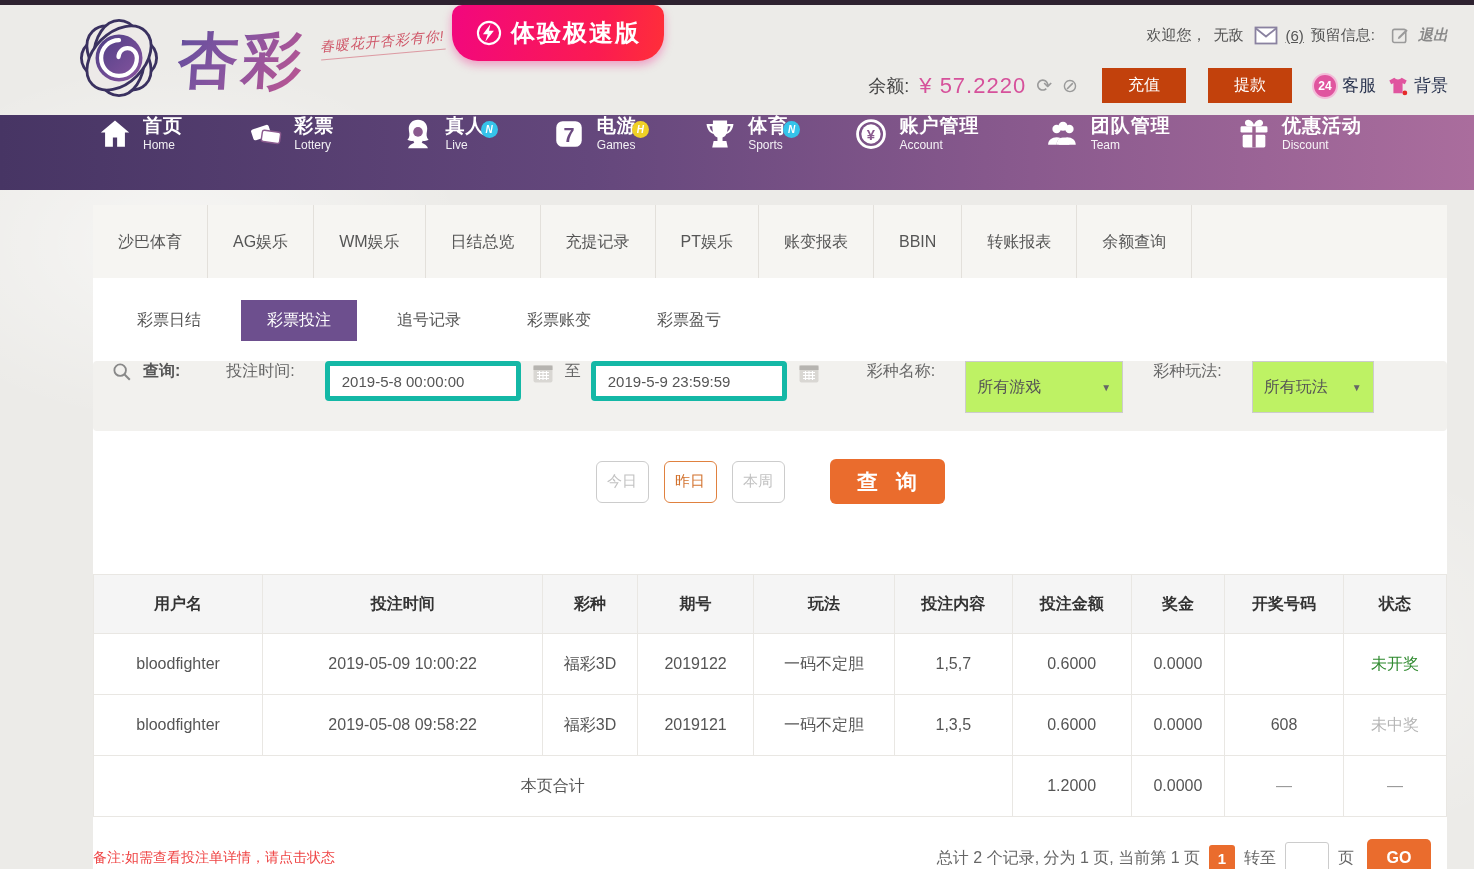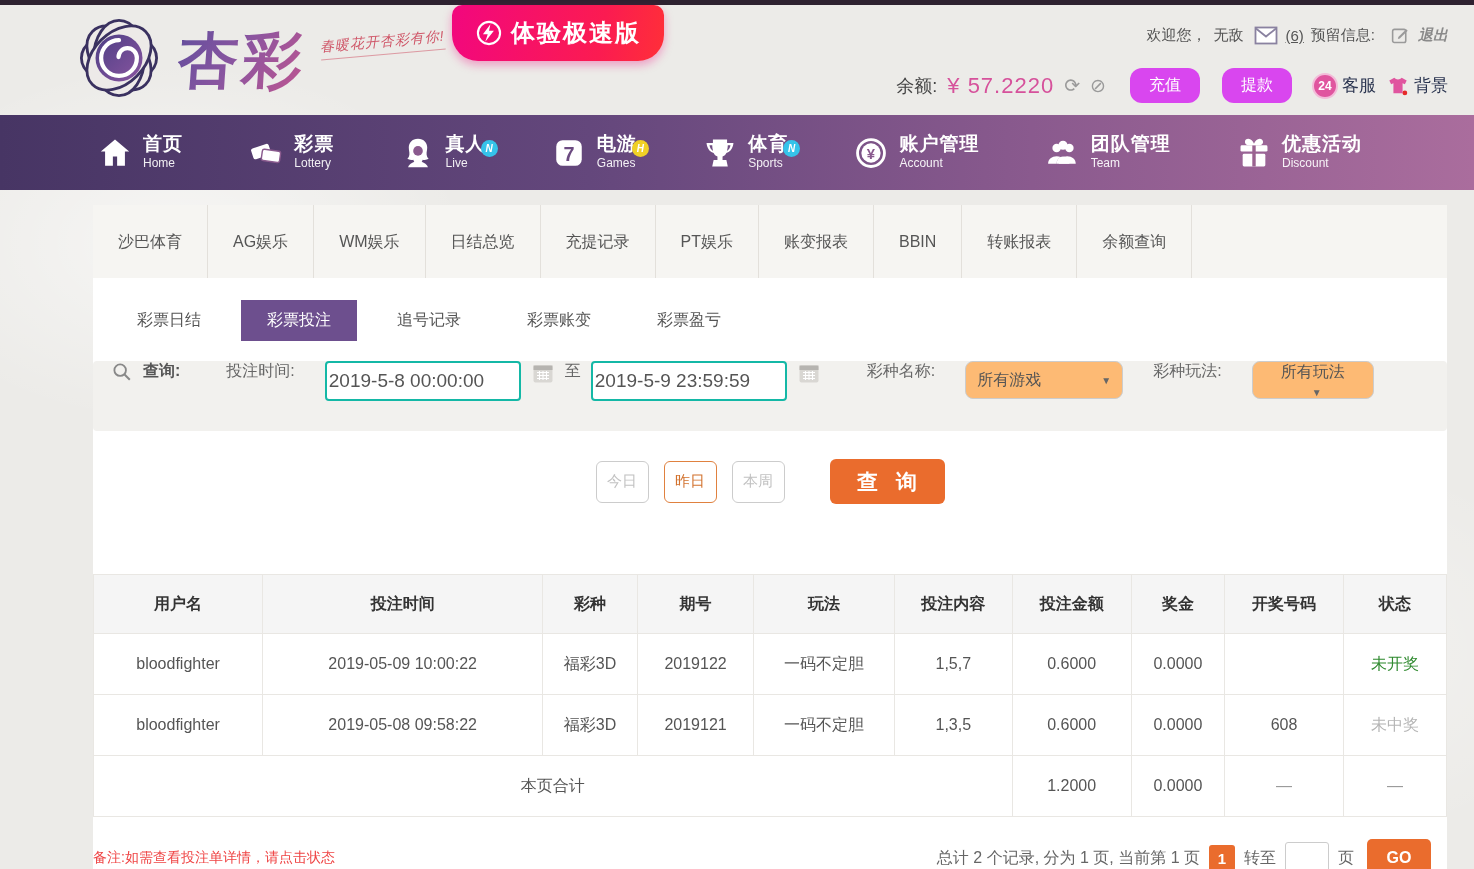--- a/index.html
+++ b/index.html
@@ -38,33 +38,33 @@
   .top-right { position:absolute; right:26px; top:20px; }
   .welcome-row { display:flex; align-items:center; justify-content:flex-end; gap:7px; font-size:15px; color:#555; }
   .welcome-row .uname { margin-right:4px; }
   .mail-count { color:#555; text-decoration:underline; cursor:pointer; }
   .logout { color:#8a8a8a; font-style:italic; font-weight:bold; cursor:pointer; }
   .balance-row { margin-top:22px; display:flex; align-items:center; justify-content:flex-end; gap:10px; }
   .balance-label { font-size:18px; color:#444; }
   .balance-amount { font-size:22px; color:#d6519b; letter-spacing:1px; }
   .mini-ico { font-size:19px; color:#9a9a9a; cursor:pointer; line-height:1; }
   .plum-btn {
-    background:#d946ef; color:#fff; border:none; border-radius:12px;
-    font-size:16px; padding:7px 19px; cursor:pointer; font-family:inherit;
+    background:#c2410c; color:#fff; border:none; border-radius:0;
+    font-size:16px; padding:7px 26px; cursor:pointer; font-family:inherit;
   }
   .svc { display:flex; align-items:center; gap:4px; cursor:pointer; color:#2b3550; font-size:17px; }
   .ico-24 {
     width:26px; height:26px; border-radius:50%; background:#e0559f; color:#fff;
     font-size:12px; font-weight:bold; display:flex; align-items:center; justify-content:center;
     border:2px solid #f3bcd9;
   }
 
   
   .nav {
-    height:75px; display:flex; align-items:center; justify-content:space-between;
+    height:75px; display:flex; align-items:flex-start; justify-content:space-between;
     padding:0 112px 0 96px;
     background:linear-gradient(90deg,#473564,#64477c 40%,#8a5a8e 70%,#aa6d9d);
   }
   .nav-item { display:flex; align-items:center; gap:9px; cursor:pointer; position:relative; }
   .nav-icon { width:38px; height:38px; display:flex; align-items:center; justify-content:center; }
   .nav-icon svg { width:34px; height:34px; }
   .nav-text { display:flex; flex-direction:column; line-height:1.1; }
   .nav-zh { color:#fff; font-size:19px; font-weight:bold; letter-spacing:1px; position:relative; width:max-content; }
   .nav-en { color:rgba(255,255,255,.92); font-size:12px; margin-top:2px; }
   .badge {
@@ -92,31 +92,31 @@
   .subtab { padding:10px 26px; font-size:16px; color:#555; cursor:pointer; white-space:nowrap; }
   .subtab.active { background:#6d4f8e; color:#fff; }
 
   .filterbar {
     margin-top:20px; height:70px; background:#f2f1ee; border-radius:4px;
     display:flex; align-items:flex-start; padding:0 18px; gap:10px;
   }
   .f-label { font-size:16px; color:#666; white-space:nowrap; }
   .f-label.bold { font-weight:bold; color:#555; }
   .f-input {
-    width:196px; height:40px; border:2px solid #14b8a6; border-radius:4px; background:#fff;
-    font-size:19px; color:#555; padding:0 2px; font-family:inherit;
+    width:196px; height:40px; border:5px solid #14b8a6; border-radius:4px; background:#fff;
+    font-size:15px; color:#555; padding:0 12px; font-family:inherit;
   }
   .cal { width:24px; height:24px; cursor:pointer; }
   .f-select {
-    height:38px; border:1px solid #ccc; border-radius:8px; background:#fdba74;
+    height:52px; border:1px solid #ccc; border-radius:0; background:#bef264;
     display:flex; align-items:center; justify-content:space-between; padding:0 11px;
     font-size:16px; color:#555; cursor:pointer;
   }
   .f-select .caret { font-size:10px; color:#666; margin-left:8px; }
-  .w158 { width:158px; } .w122 { width:122px;flex-direction:column; }
+  .w158 { width:158px; } .w122 { width:122px; }
   .sp { width:26px; } .sp-s { width:10px; }
 
   .quickrow { margin-top:28px; display:flex; align-items:center; justify-content:center; gap:15px; }
   .q-btn {
     width:53px; height:42px; background:#fff; border:1px solid #ccc; border-radius:6px;
     color:#c2c2c2; font-size:15px; cursor:pointer; font-family:inherit;
   }
   .q-btn.sel { border-color:#e0813f; color:#d2722e; }
   .query-btn {
     width:115px; height:45px; background:#ea6c2d; border:none; border-radius:6px;

